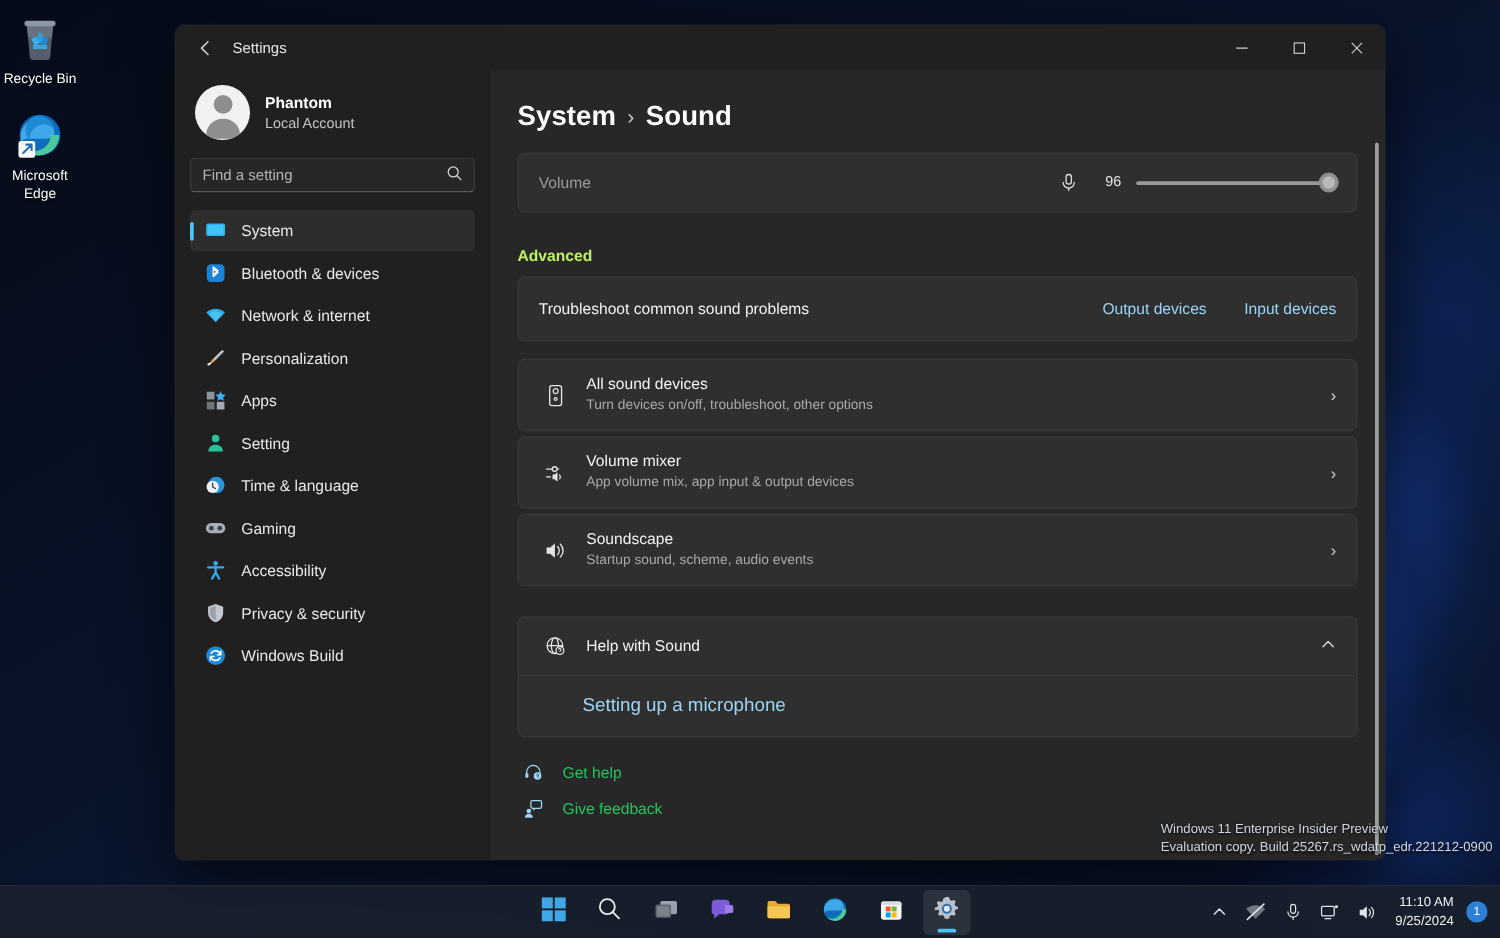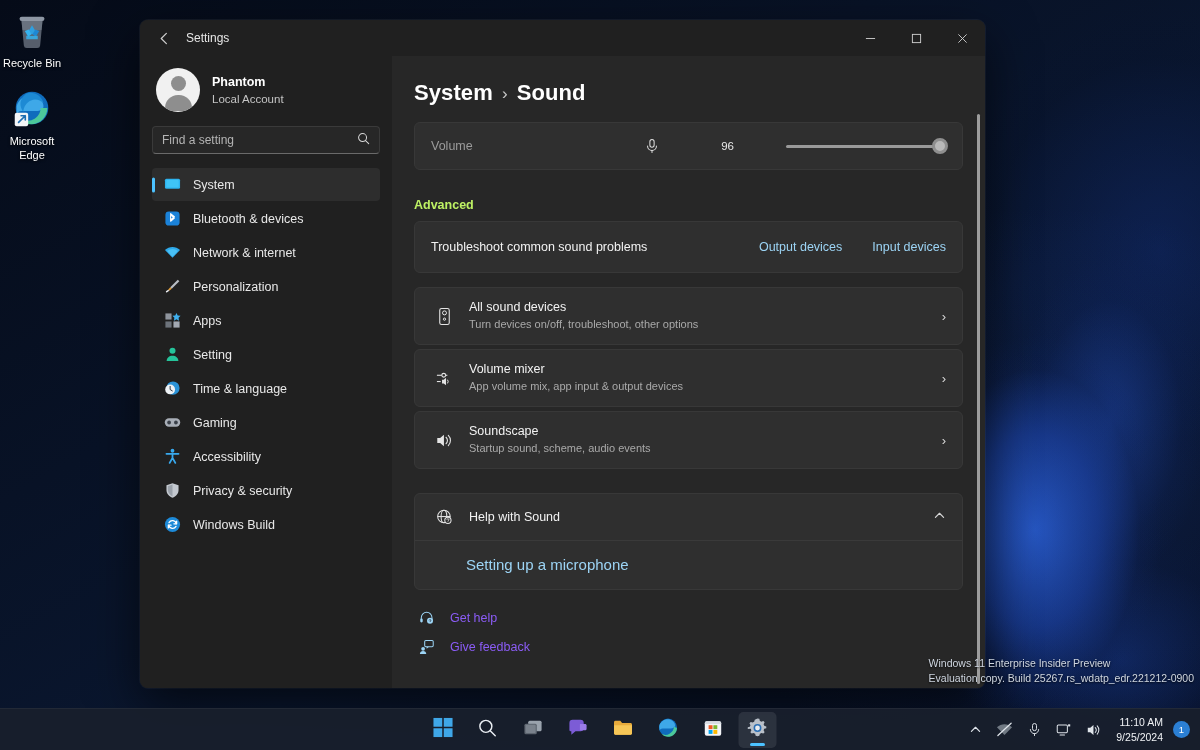--- a/index.html
+++ b/index.html
@@ -27,21 +27,21 @@
   
   .desk-icon {
     position: absolute; width: 64px; text-align: center;
     color: #fff; font-size: 11px; line-height: 1.25;
     text-shadow: 0 1px 3px rgba(0,0,0,.9);
   }
   .desk-icon .glyph { display:block; height: 46px; margin-bottom: 3px; }
 
   
   #settings-window {
-    position: absolute; left: 140px; top: 20px; width: 845px; height: 668px;
+    position: absolute; left: 140px; top: 20px; width: 968px; height: 668px;
     background: #202020; border-radius: 8px; overflow: hidden;
     box-shadow: 0 18px 50px rgba(0,0,0,.62), 0 0 0 1px rgba(255,255,255,.06);
     display: flex; flex-direction: column;
   }
   .titlebar {
     height: 36px; flex: 0 0 36px; display: flex; align-items: center;
     background: #202020; position: relative;
   }
   .back-btn {
     width: 32px; height: 32px; margin-left: 8px; border-radius: 4px;
@@ -102,21 +102,21 @@
   .content {
     flex: 1; min-width: 0; background: #272727; position: relative;
     overflow: hidden; padding: 0 22px 0 22px;
   }
   .content-inner { padding-top: 24px; }
   .crumb { font-size: 22px; font-weight: 600; color:#fff; margin-bottom: 16px; letter-spacing:.1px; }
   .crumb .sep { color:#c9c9c9; font-weight:400; font-size:17px; margin:0 9px; vertical-align:1px; }
 
   .card { background:#2f2f2f; border:1px solid #383838; border-radius:6px; }
   .volume-card {
-    height: 48px; display:flex; align-items:center; padding: 0 16px; margin-bottom: 28px; gap: 40px;
+    height: 48px; display:flex; align-items:center; padding: 0 16px; margin-bottom: 28px;
   }
   .volume-card .vlabel { color:#9b9b9b; font-size:12.5px; flex:1; }
   .mic-ic { color:#e0e0e0; margin-right:12px; display:flex; align-items:center; }
   .vval { color:#e8e8e8; font-size:11.5px; width:22px; text-align:right; margin-right:12px; }
   .slider { width:160px; height:18px; position:relative; display:flex; align-items:center; }
   .slider .track { position:absolute; left:0; right:0; height:3px; background:#9a9a9a; border-radius:2px; }
   .slider .thumb {
     position:absolute; width:16px; height:16px; border-radius:50%;
     background:#b9b9b9; border:3px solid #8f8f8f;
   }
@@ -137,21 +137,21 @@
   .chev { color:#d8d8d8; font-size:13px; margin-left:10px; }
 
   .help-card { background:#2f2f2f; border:1px solid #383838; border-radius:6px; overflow:hidden; }
   .help-head { min-height:46px; display:flex; align-items:center; padding: 0 16px; }
   .help-body { border-top:1px solid #3a3a3a; padding: 15px 16px 15px 51px; }
   .help-body .link { font-size:15px; }
 
   .footer-links { margin-top: 20px; padding-left: 4px; }
   .flink { display:flex; align-items:center; gap:14px; margin-bottom: 13px; }
   .flink .fic { width:18px; flex:0 0 18px; color:#9cd4f5; display:flex; align-items:center; justify-content:center; }
-  .flink .ftxt { color:#8b5cf6; font-size:12.5px; }
+  .flink .ftxt { color:#22c55e; font-size:12.5px; }
 
   .scrollbar {
     position:absolute; right:5px; top:58px; width:3px; height: 570px;
     background:#c6c6c6; border-radius:2px; opacity:.75;
   }
 
   
   #watermark {
     position:absolute; right:6px; bottom:64px; text-align:left;
     color:#cfd6e0; font-size:10.5px; line-height:1.45;

